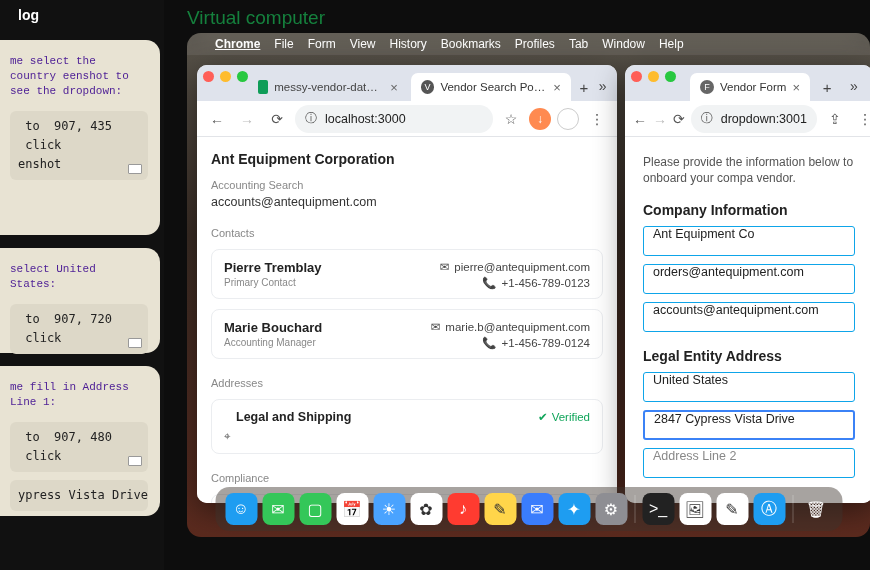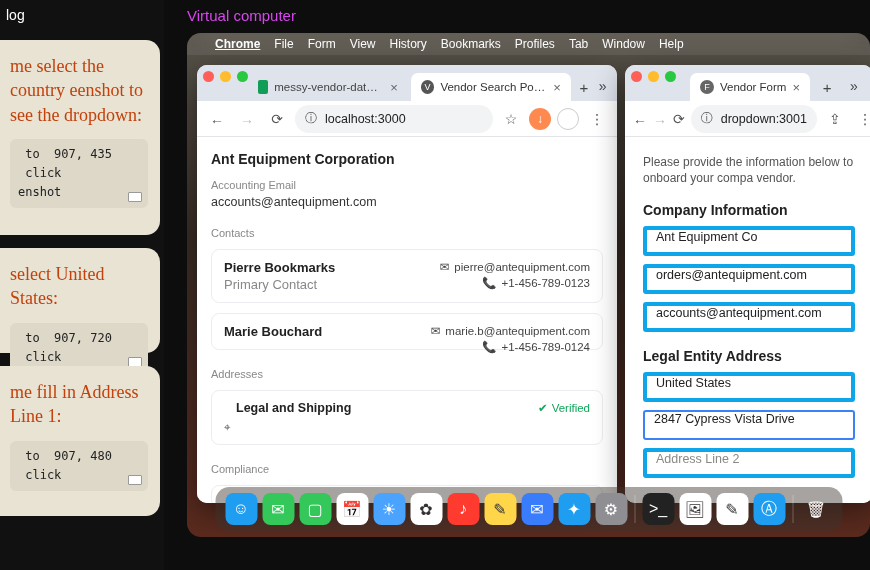--- a/index.html
+++ b/index.html
@@ -15,52 +15,52 @@
   .log-panel {
     position: absolute; left: 0; top: 0; width: 164px; height: 570px;
     background: #111;
     color: #eee;
   }
   .panel-title {
     position: absolute; top: 7px;
     font-size: 14px; font-weight: 400;
     color: #fff;
   }
-  .log-panel .panel-title { left: 6px; }
+  .log-panel .panel-title { left: 18px; font-weight: bold; }
   .log-card {
     position: absolute; left: -30px; right: 4px;
     background: #e8e3d3;
     border-radius: 14px;
     padding: 14px 12px 14px 40px;
     color: #111;
   }
   .log-card .prose {
-    font-size: 18px; line-height: 1.35;
-    font-family: Liberation Serif, serif;
-    color: #c2410c;
+    font-size: 11px; line-height: 1.35;
+    font-family: Liberation Mono, monospace;
+    color: #4c1d95;
   }
   .code-block {
     background: #ddd8c8;
     border-radius: 6px;
     font-family: ui-monospace, SFMono-Regular, Menlo, Consolas, monospace;
     font-size: 12px; line-height: 1.6;
     padding: 6px 8px;
     margin-top: 12px;
     position: relative;
     color: #222;
     white-space: pre;
   }
   .code-block .mini-ss {
     position: absolute; right: 6px; bottom: 6px;
     width: 14px; height: 10px;
     background: #fff; border: 1px solid #999; border-radius: 1px;
   }
 
   
-  .vc-title { position: absolute; left: 187px; top: 7px; font-size: 15px; color: #d946ef; }
+  .vc-title { position: absolute; left: 187px; top: 7px; font-size: 19px; color: #15803d; }
 
   .vc-frame {
     position: absolute; left: 187px; top: 33px; right: 0; bottom: 33px;
     border-radius: 14px;
     background: linear-gradient(180deg,#57534a 0,#3a2d25 40%,#5b2a1e 100%);
     overflow: hidden;
   }
 
   
   .mac-menubar {
@@ -133,37 +133,37 @@
   .value-sm { font-size:12.5px; color:#333; margin-top:4px; }
   .section-sm { font-size:11px; color:#888; margin-top:18px; }
 
   .card {
     border:1px solid #ebedf0; border-radius:8px;
     padding:10px 12px; margin-top:10px;
     font-size:12.5px;
     position:relative;
   }
   .card .name{font-weight:600;font-size:13px;}
-  .card .role{font-size:13px;color:#888;margin-top:2px;}
+  .card .role{font-size:10px;color:#888;margin-top:2px;}
   .card .contact-line{position:absolute;right:12px;font-size:11.5px;color:#444;display:flex;align-items:center;gap:5px;}
   .card .mail{top:10px;}
   .card .phone{top:26px;}
 
   .addr-card .addr-type{font-weight:600;font-size:12.5px;margin-left:12px;}
   .addr-card .verified{position:absolute;right:12px;top:10px;color:#10a55a;font-size:11.5px;display:flex;gap:4px;align-items:center;}
   .addr-card .addr-val{font-size:11.5px;color:#666;margin-top:6px;display:flex;gap:5px;align-items:center;}
 
   
   .form-page { padding:14px 18px; }
   .form-page h2{ font-size:18px; font-weight:700; }
   .form-page .sub{ font-size:12px;color:#555;margin-top:4px;line-height:1.3; }
   .form-page h3{ font-size:14px;font-weight:700;margin-top:16px; }
   .finput {
     width:100%; height:30px;
-    border:4px solid #0ea5e9; border-radius:3px;
+    border:1px solid #0ea5e9; border-radius:3px;
     padding:0 9px; font-size:12.5px;
     margin-top:8px; background:#fff;color:#222;
     outline:none;
   }
   .finput.focus { border:2px solid #3b82f6; }
   .finput.placeholder { color:#888; }
 
   
   .dock {
     position:absolute; left:50%; transform:translateX(-50%);
@@ -191,20 +191,21 @@
   <div class="log-card" style="top:248px;height:105px;">
     <div class="prose">select United States:</div>
     <div class="code-block"><span> to  907, 720
  click</span><span class="mini-ss"></span></div>
   </div>
 
   <div class="log-card" style="top:366px;height:150px;">
     <div class="prose">me fill in Address Line 1:</div>
     <div class="code-block"><span> to  907, 480
  click</span><span class="mini-ss"></span></div>
+    <div class="code-block" style="margin-top:8px;">ypress Vista Drive</div>
   </div>
 </div>
 
 <div class="vc-title">Virtual computer</div>
 
 <div class="vc-frame">
 
   <div class="mac-menubar">
     <span class="apple-logo"></span>
     <span style="font-weight:600;text-decoration:underline;">Chrome</span>
@@ -252,40 +253,41 @@
       <div class="right-icons">
         <div class="tbtn">☆</div>
         <div class="circle-icon dl-icon">↓</div>
         <div class="tbtn" style="border:1px solid #ccc;border-radius:50%;width:22px;height:22px;"></div>
         <div class="tbtn">⋮</div>
       </div>
     </div>
 
     <div class="page">
       <h1>Ant Equipment Corporation</h1>
-      <div class="label-sm">Accounting Email</div>
+      <div class="label-sm">Accounting Search</div>
       <div class="value-sm">accounts@antequipment.com</div>
 
       <div class="section-sm">Contacts</div>
 
       <div class="card">
-        <div class="name">Pierre Bookmarks</div>
+        <div class="name">Pierre Tremblay</div>
         <div class="role">Primary Contact</div>
         <div class="contact-line mail">
             <span>✉</span>
             <span>pierre@antequipment.com</span>
           </div>
         <div class="contact-line phone">
             <span>📞</span>
             <span>+1-456-789-0123</span>
           </div>
       </div>
 
       <div class="card">
         <div class="name">Marie Bouchard</div>
+        <div class="role">Accounting Manager</div>
         <div class="contact-line mail">
             <span>✉</span>
             <span>marie.b@antequipment.com</span>
           </div>
         <div class="contact-line phone">
             <span>📞</span>
             <span>+1-456-789-0124</span>
           </div>
       </div>
 

